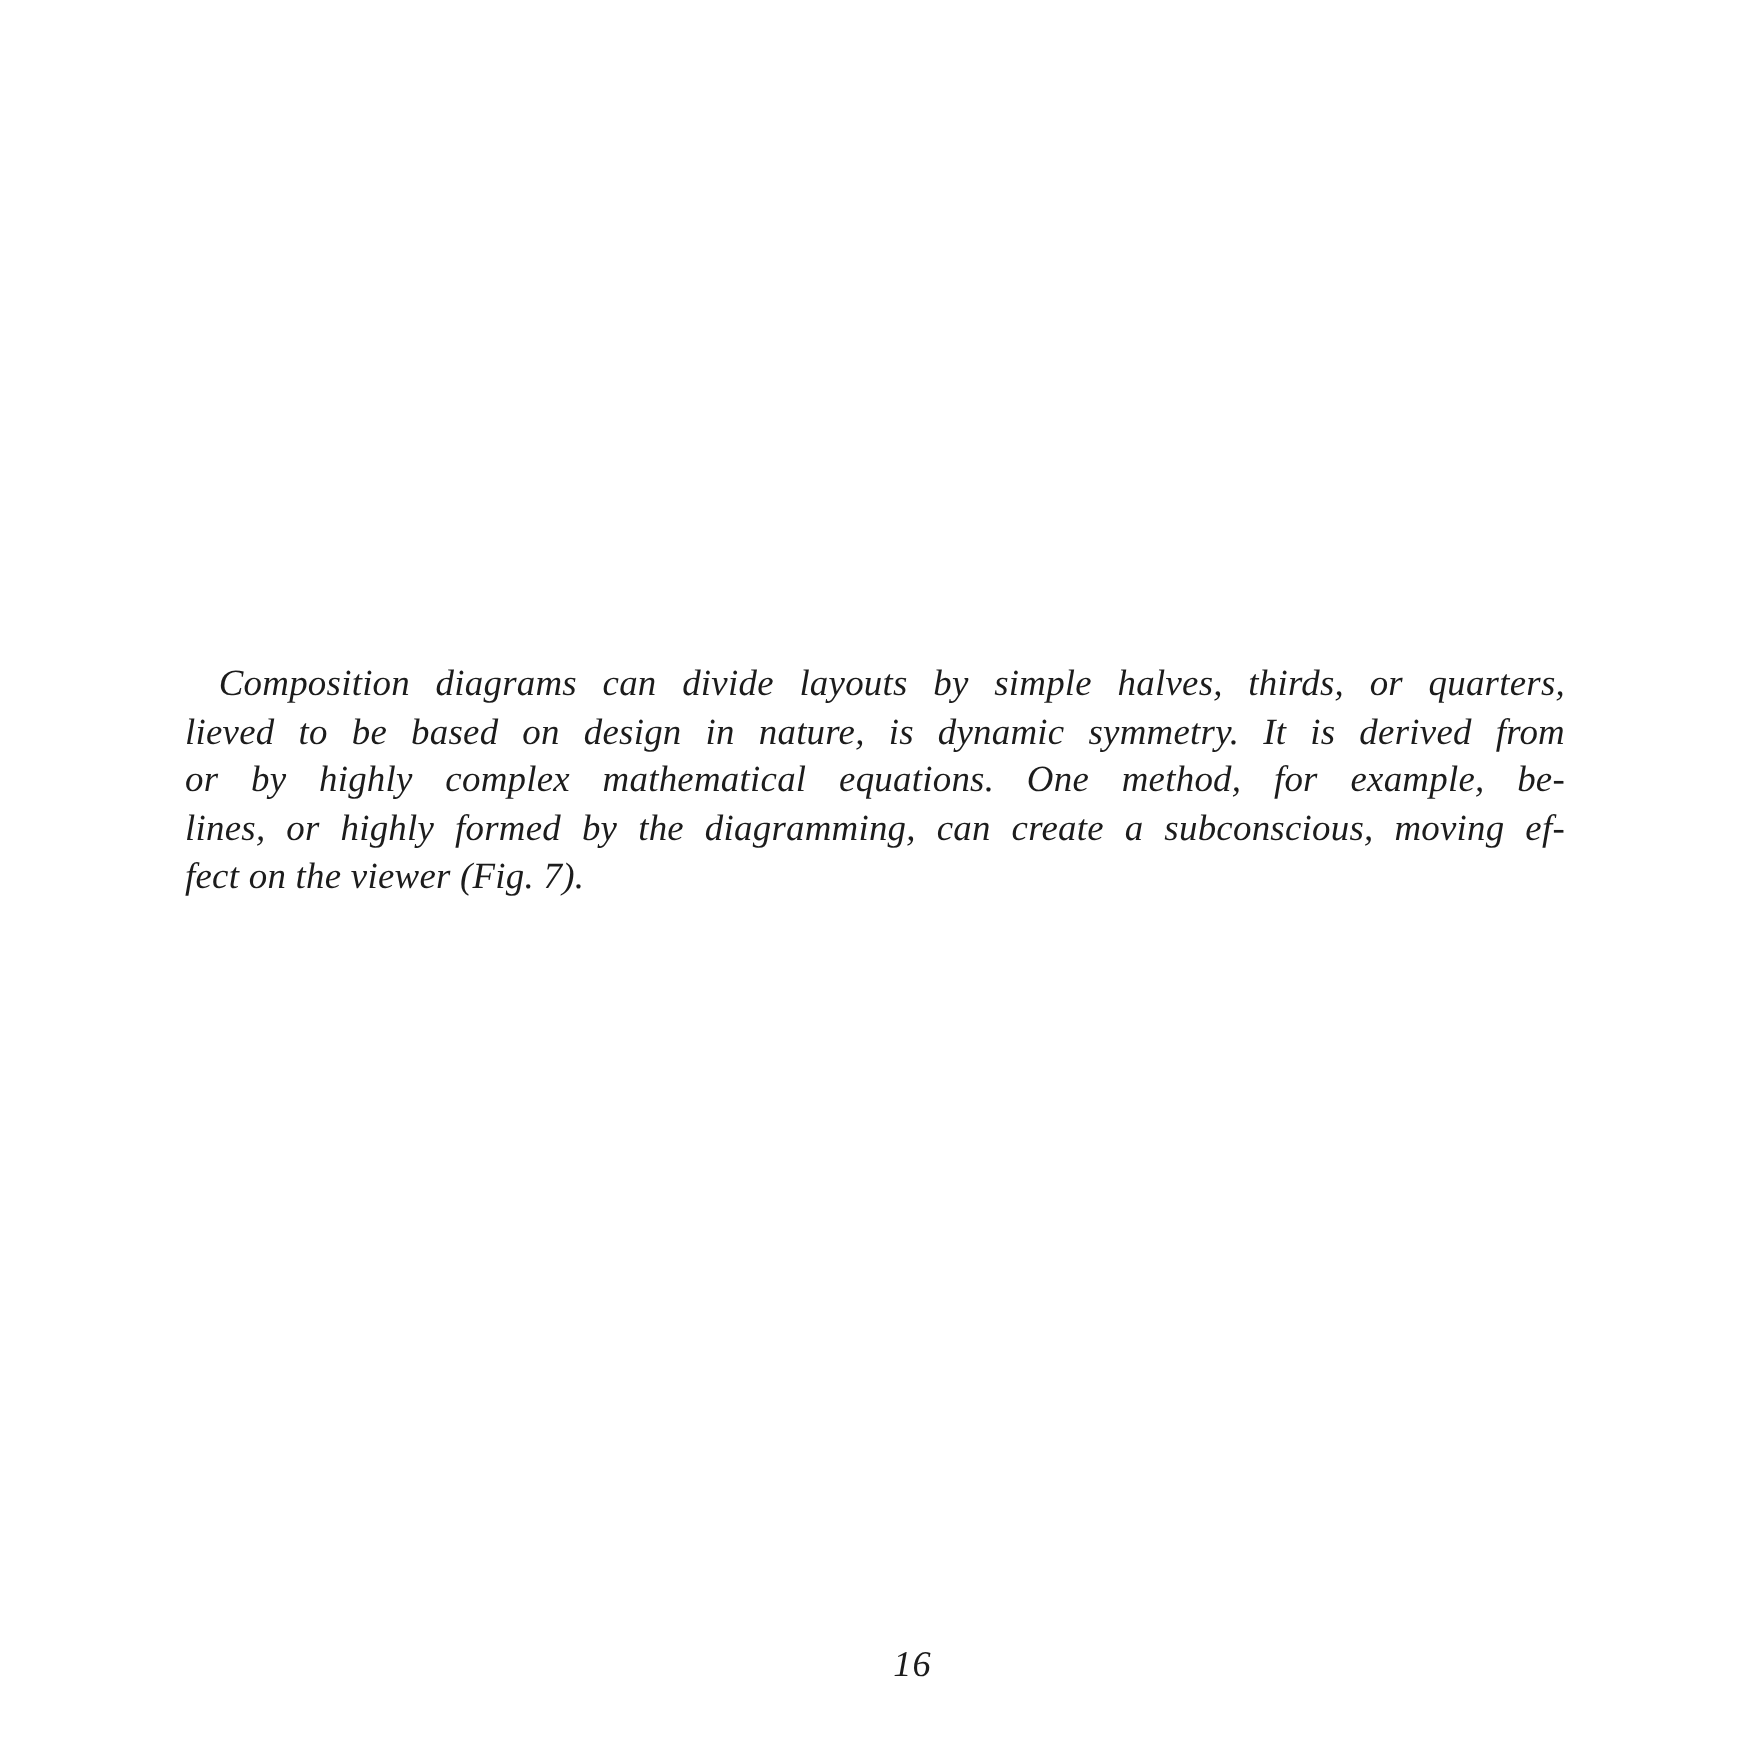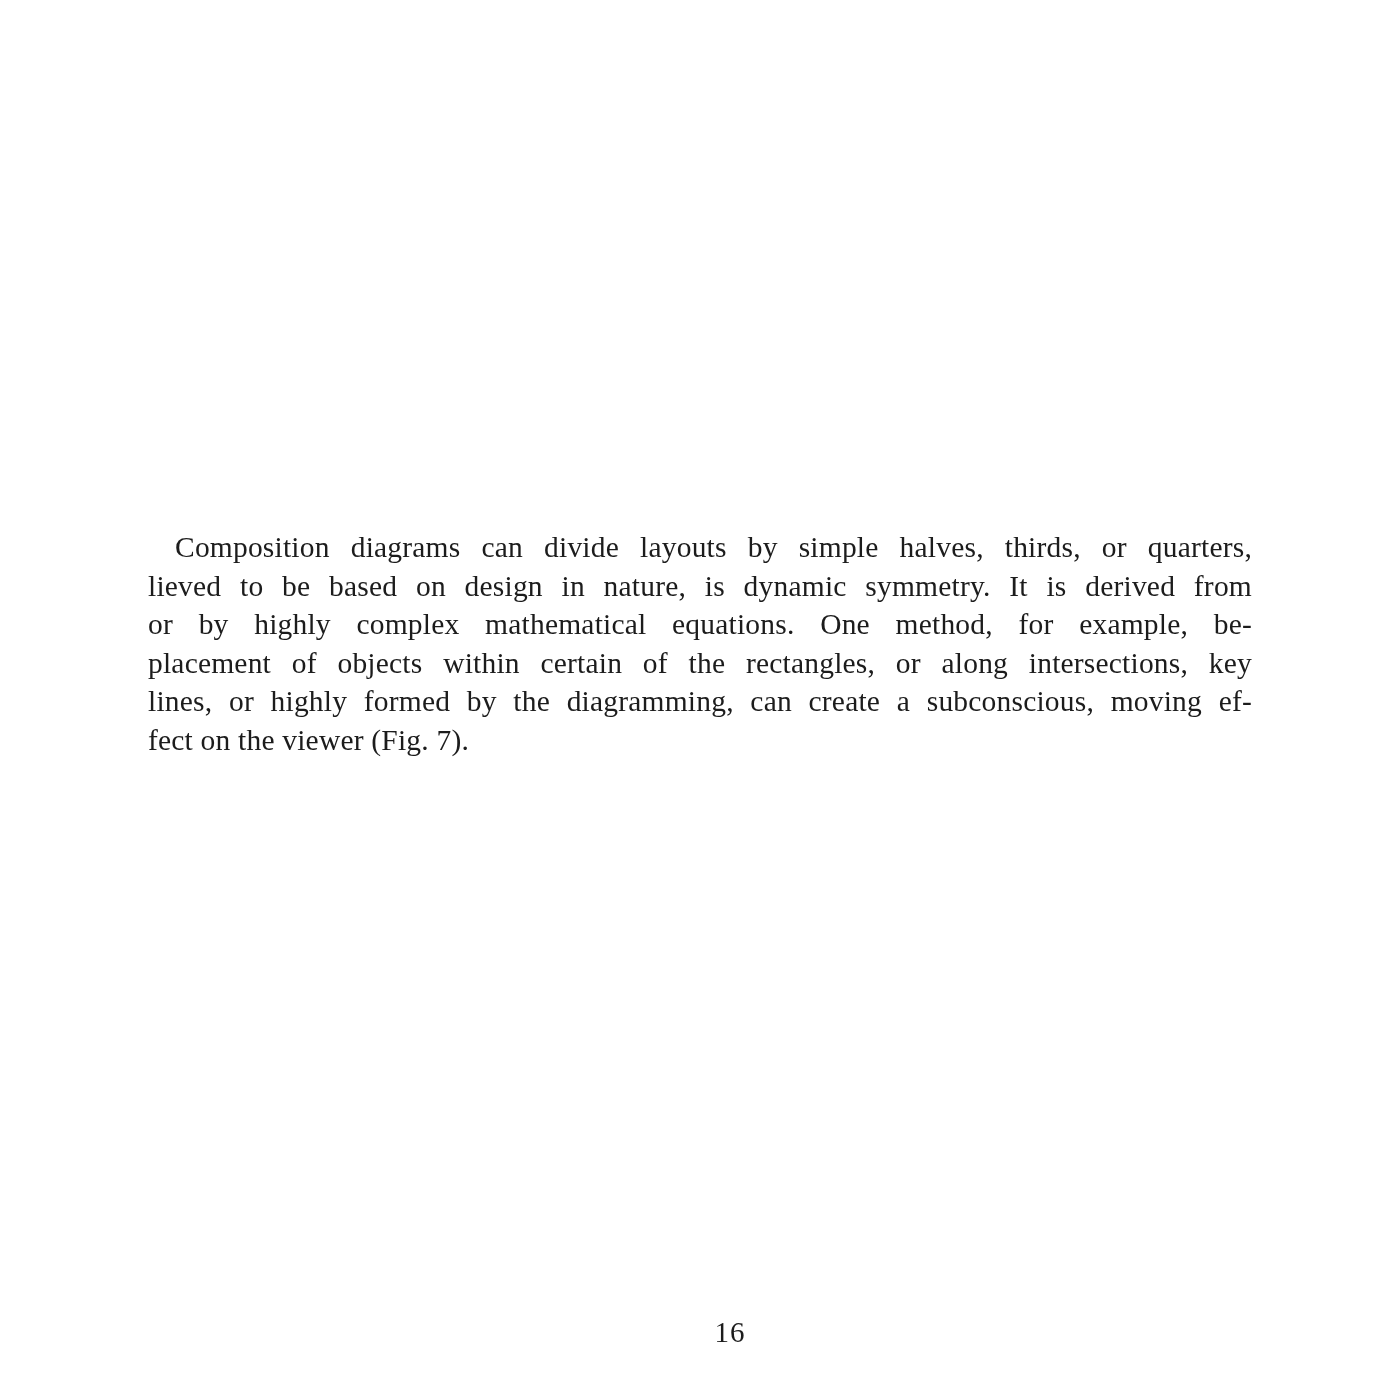--- a/index.html
+++ b/index.html
@@ -7,20 +7,21 @@
     padding: 0;
   }
   .page {
     position: relative;
     width: 1396px;
     height: 1396px;
     background: #ffffff;
     overflow: hidden;
     font-family: "Liberation Serif", "DejaVu Serif", serif;
     color: #1c1c1c;
+    font-style: italic;
   }
   .textblock {
     position: absolute;
     left: 148px;
     top: 528px;
     width: 1104px;
   }
   .line {
     font-size: 29.5px;
     line-height: 38.5px;
@@ -52,19 +53,18 @@
 </style>
 </head>
 <body>
 
 <div class="page">
   <div class="textblock">
     <div>
         <div class="line indent">Composition diagrams can divide layouts by simple halves, thirds, or quarters,</div>
         <div class="line">lieved to be based on design in nature, is dynamic symmetry. It is derived from</div>
         <div class="line">or by highly complex mathematical equations. One method, for example, be-</div>
-        <div class="line">placement of objects within certain of the rectangles, or along intersections, key</div>
         <div class="line">lines, or highly formed by the diagramming, can create a subconscious, moving ef-</div>
         <div class="line last">fect on the viewer (Fig. 7).</div>
       </div>
   </div>
   <div class="page-number">16</div>
 </div>
 
 </body></html>

